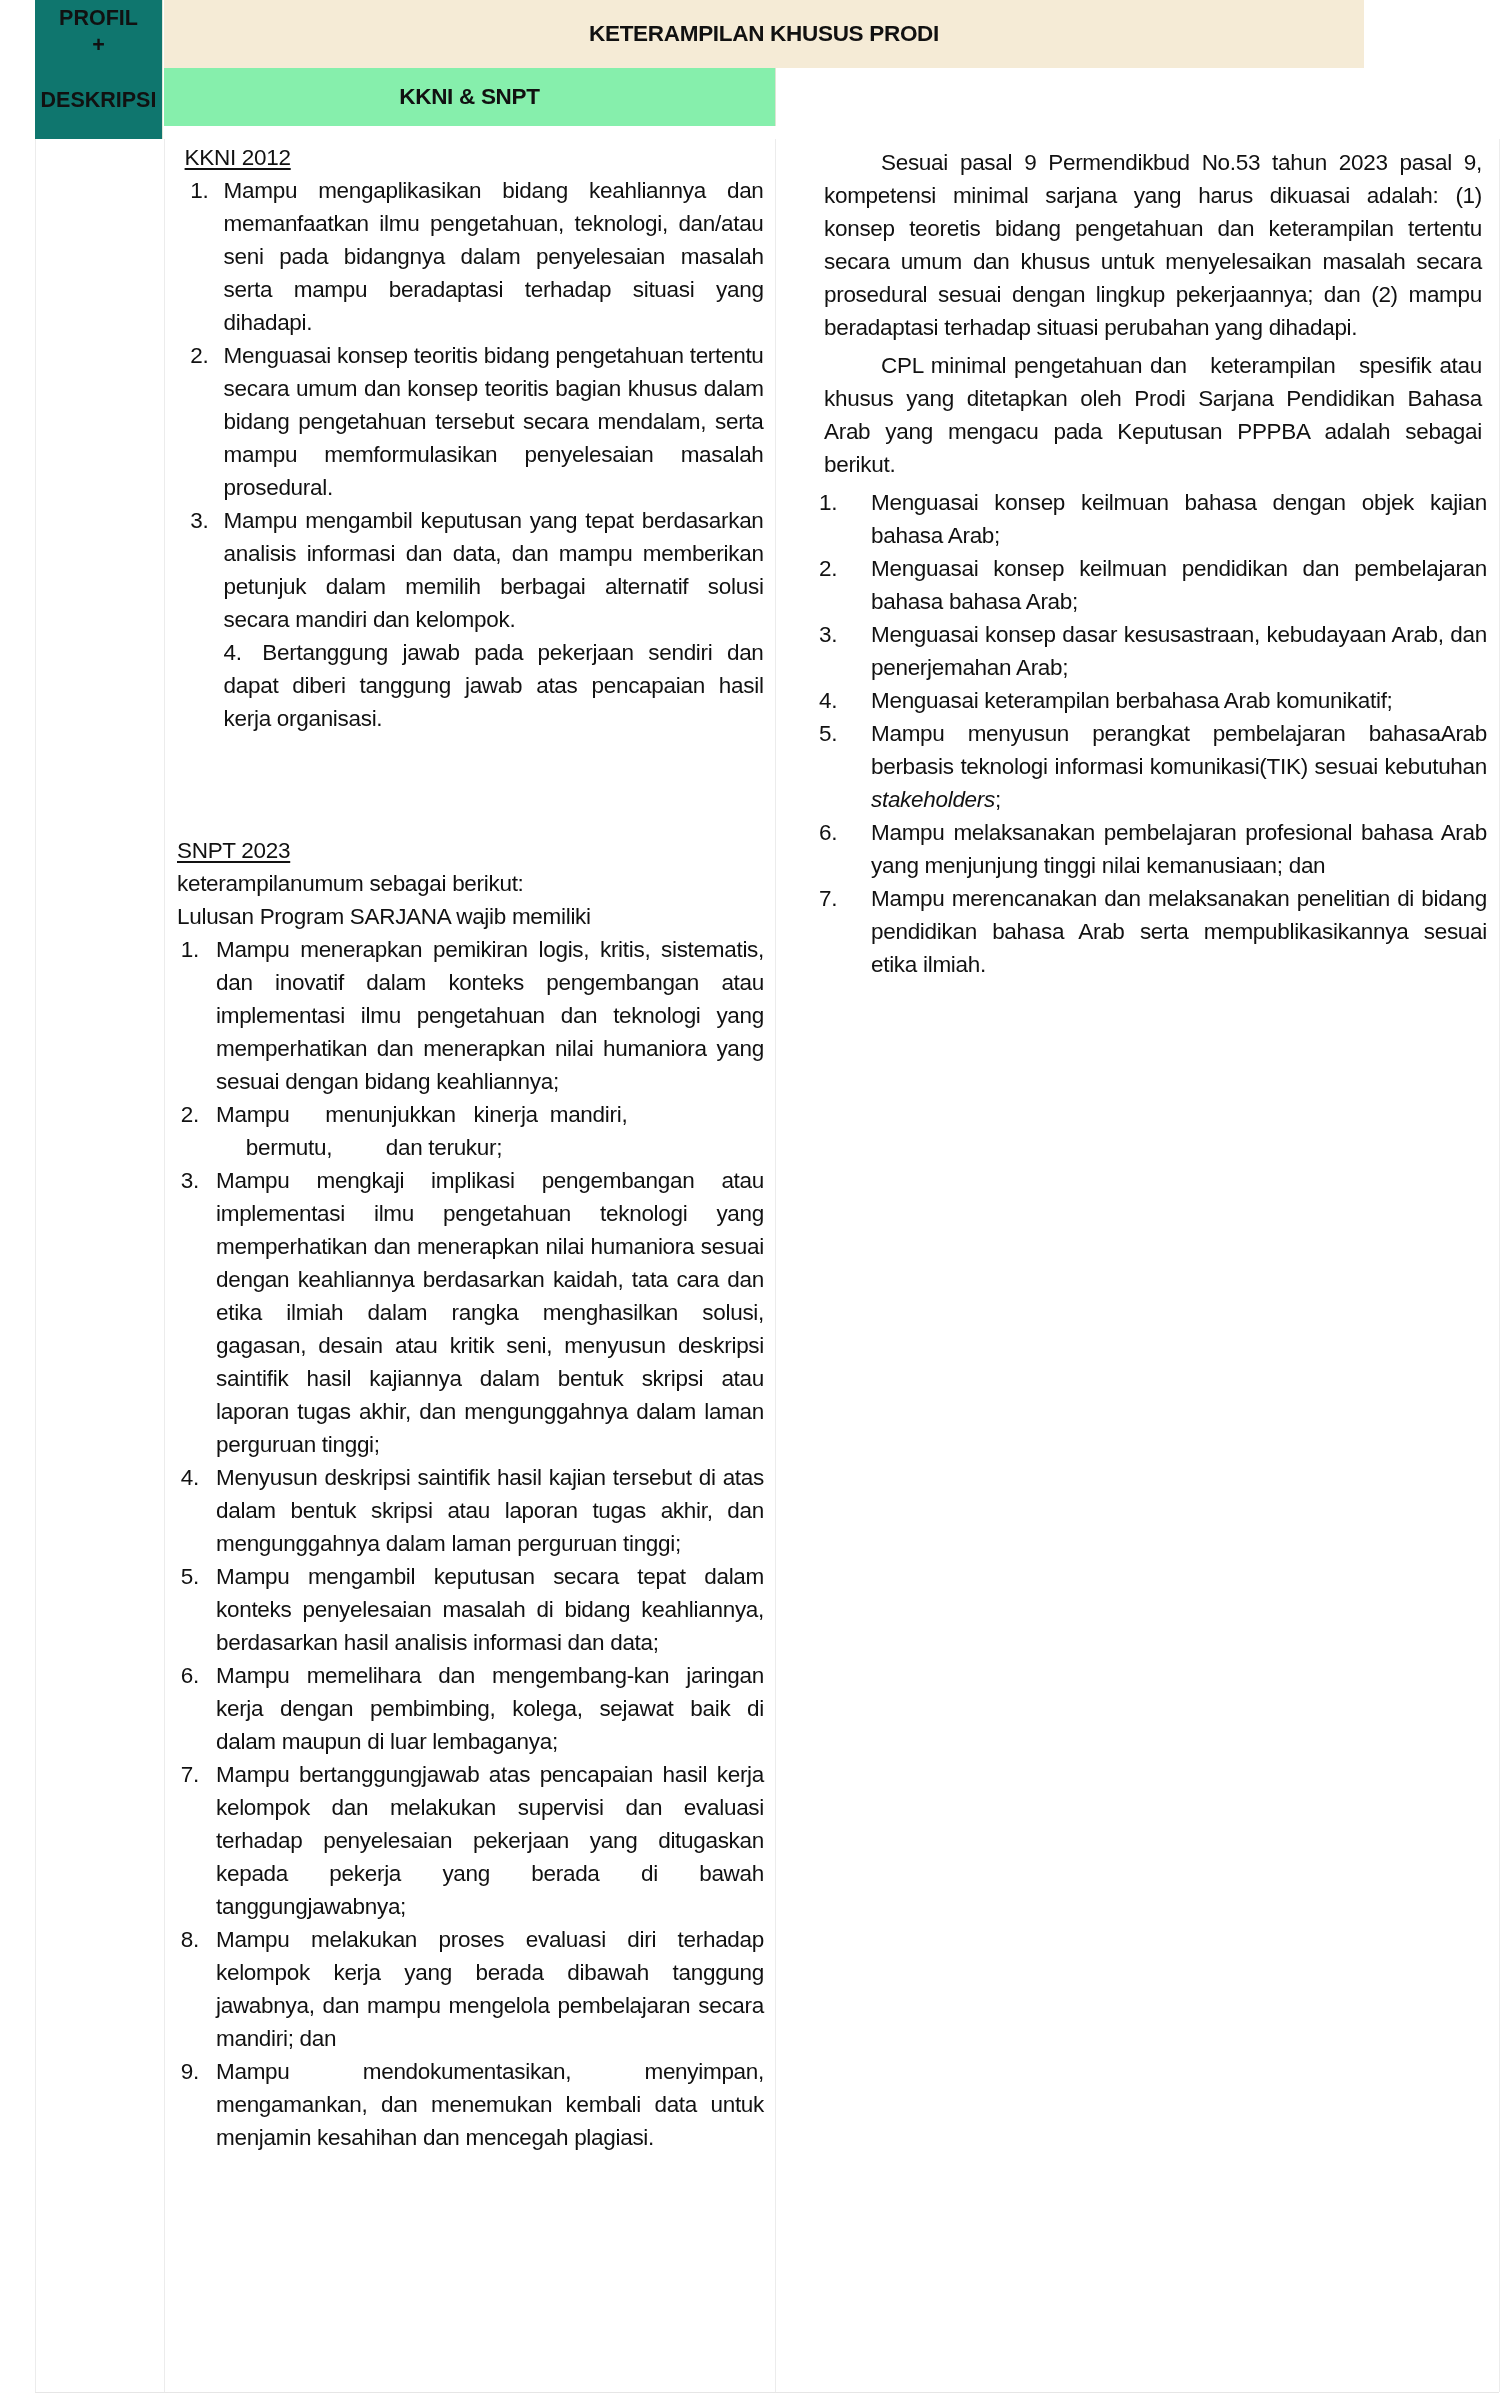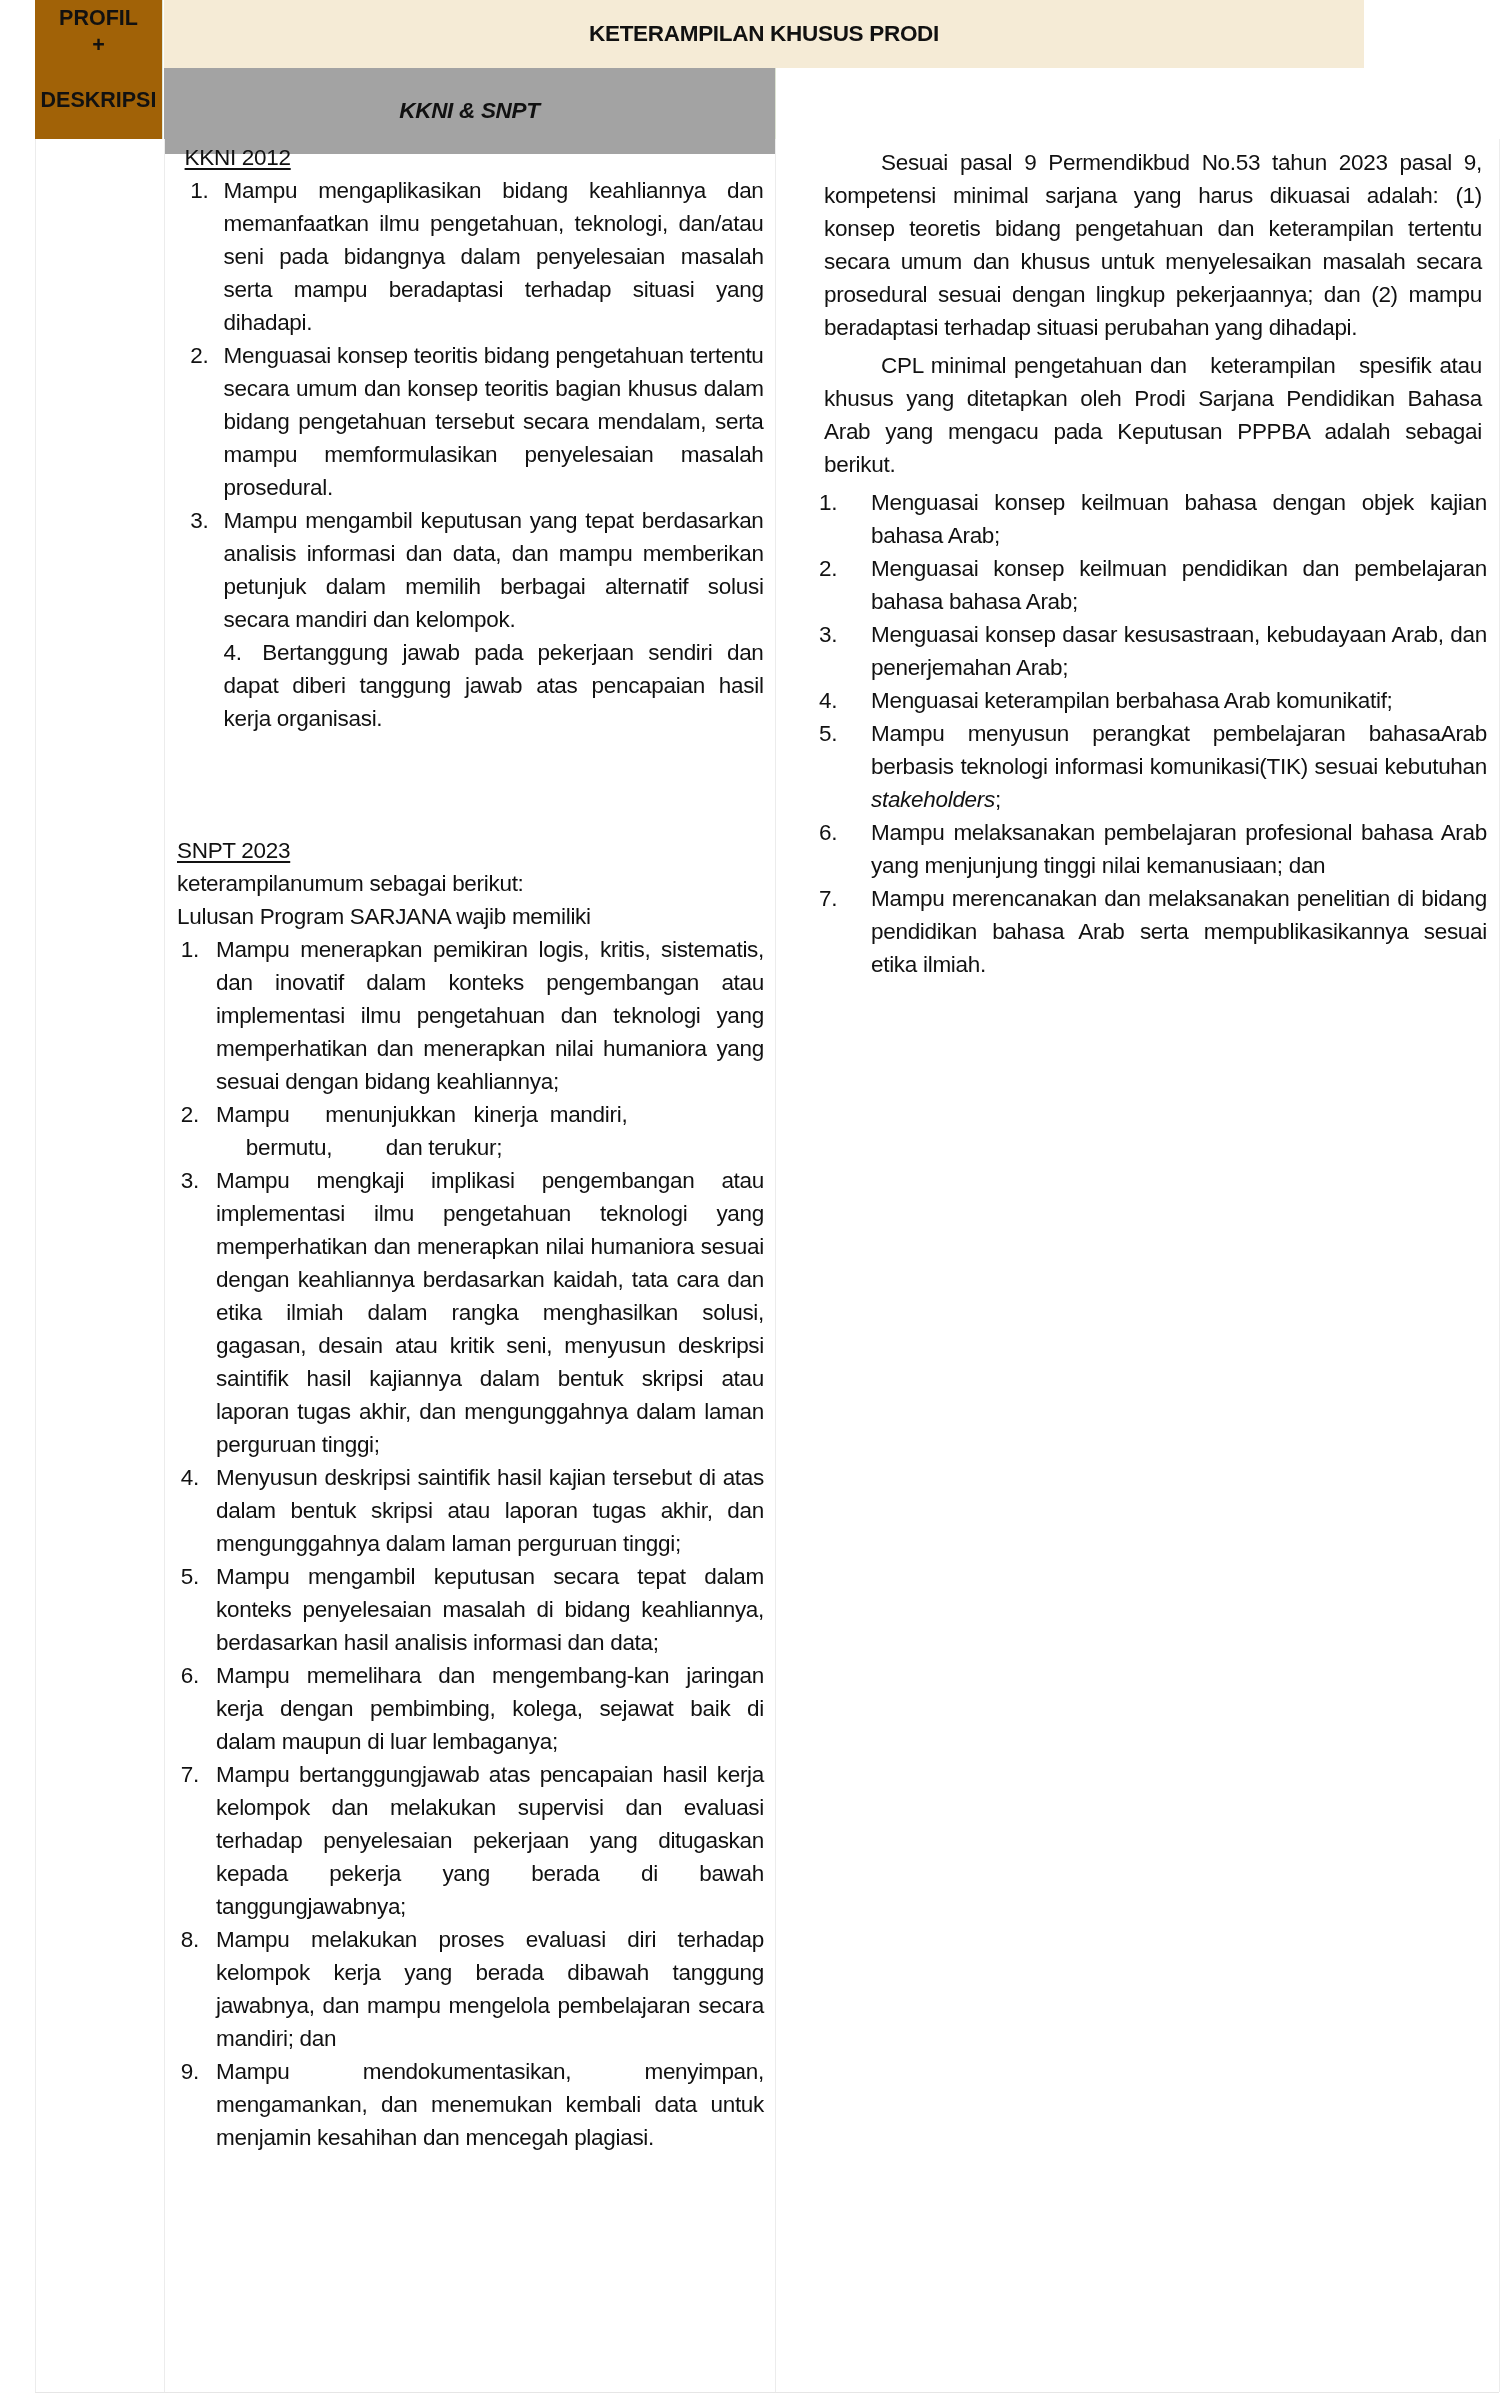--- a/index.html
+++ b/index.html
@@ -7,36 +7,36 @@
     width: 1511px; height: 2399px; position: relative; overflow: hidden;
     font-family: "Liberation Sans", "DejaVu Sans", sans-serif;
     color: #111111;
   }
   .tbl {
     position: absolute; left: 35px; top: 0; width: 1464px; height: 2392px;
     border-bottom: 1.9px solid #e6e6e6;
   }
   .col-profil-head {
     position: absolute; left: 0; top: 0; width: 128px; height: 139px;
-    background: #a16207; border-right: 0.9px solid #dfe6d6;
+    background: #0f766e; border-right: 0.9px solid #dfe6d6;
     display: flex; flex-direction: column; align-items: center; justify-content: space-between;
     padding: 1.9px 0 22.5px 0; box-sizing: border-box;
     font-weight: bold; font-size: 21.5px; line-height: 33px; text-align: center;
   }
   .col-profil-head .plus { margin-top: -5.6px; }
   .col-profil-head .top { display: flex; flex-direction: column; align-items: center; }
   .band-title {
     position: absolute; left: 129px; top: 0; width: 1200px; height: 68px;
     background: #f5ebd6; display: flex; align-items: center; justify-content: center;
     font-weight: bold; font-size: 22.5px; letter-spacing: -0.3px;
   }
   .band-sub {
-    position: absolute; top: 68px; height: 86px; background: #a3a3a3;
+    position: absolute; top: 68px; height: 58px; background: #86efac;
     display: flex; align-items: center; justify-content: center;
-    font-weight: bold; font-size: 22.5px; letter-spacing: -0.3px; font-style: italic;
+    font-weight: bold; font-size: 22.5px; letter-spacing: -0.3px;
   }
   .band-sub.left { left: 129px; width: 611px; border-right: 1.9px solid #dde4d3; }
   .band-sub.right { left: 742px; width: 722px; }
   .body-profil { position: absolute; left: 0; top: 139px; width: 128px; height: 2253px; border-right: 0.9px solid #ececec; border-left: 0.9px solid #ececec; }
   .body-left { position: absolute; left: 129px; top: 139px; width: 611px; height: 2253px; border-right: 1.9px solid #ececec; }
   .body-right { position: absolute; left: 742px; top: 139px; width: 722px; height: 2253px; border-right: 0.9px solid #ececec; }
 
   .txt { font-size: 22.5px; line-height: 33px; text-align: justify; letter-spacing: -0.3px; }
   .txt b { font-weight: normal; }
   .heading-u { font-weight: normal; text-decoration: underline; text-decoration-thickness: 1.9px; text-underline-offset: 2.8px; }

